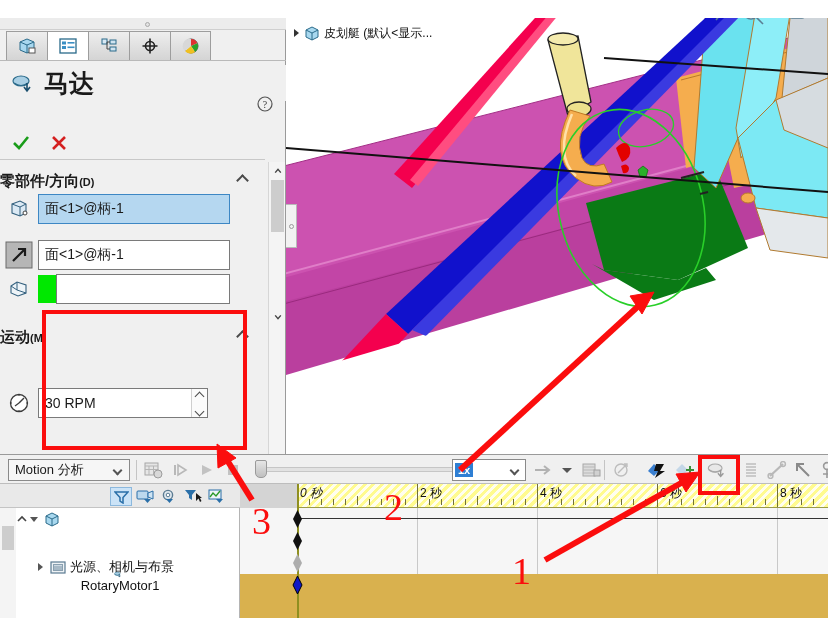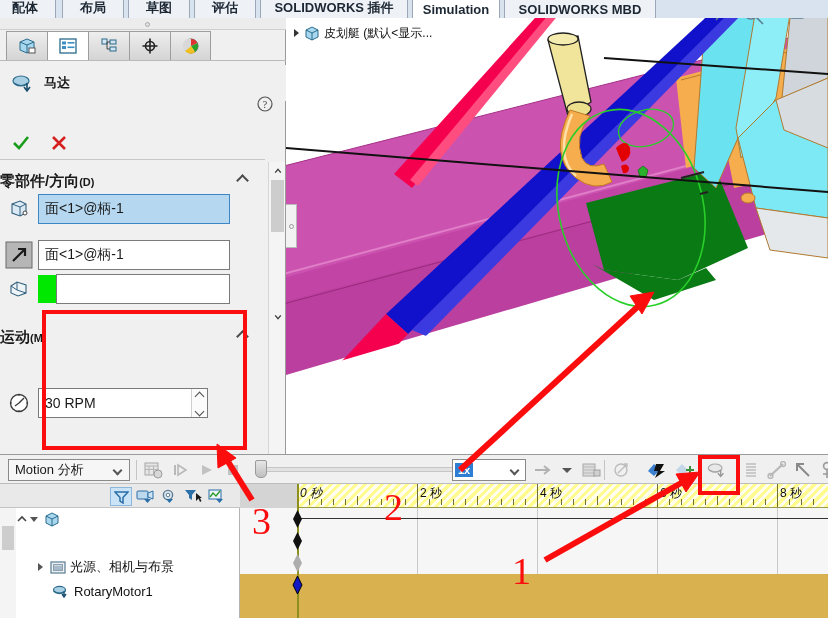--- a/index.html
+++ b/index.html
@@ -56,21 +56,21 @@
     position: absolute; left: 0; top: 42px; width: 286px;
     height: 1px; background: #b9b9b9;
   }
 
   .pm-title {
     position: absolute; left: 0; top: 47px; width: 286px; height: 36px;
     background: #f0f0f0; display: flex; align-items: center;
   }
   .pm-title .t-icon { margin-left: 10px; width: 26px; height: 22px; }
   .pm-title .t-text {
-    margin-left: 8px; font-size: 13px; font-weight: bold; color: #1a1a1a;
+    margin-left: 8px; font-size: 25px; font-weight: bold; color: #1a1a1a;
   }
   .pm-help {
     position: absolute; right: 12px; top: 78px;
     width: 16px; height: 16px;
   }
   .pm-okcancel {
     position: absolute; left: 0; top: 112px; width: 286px; height: 26px;
     display: flex; align-items: center;
   }
   .pm-okcancel .ok { margin-left: 12px; }
@@ -330,43 +330,20 @@
   .anno-svg {
     position: absolute; left: 0; top: 0; width: 828px; height: 618px;
     z-index: 29; pointer-events: none;
   }
 </style>
 </head>
 <body>
 
 <div id="app">
 
-  <div class="ribbon-tabs">
-    <div class="ribbon-tab" style="left:-6px;width:62px;">
-      <span>配体</span>
-    </div>
-    <div class="ribbon-tab" style="left:62px;width:62px;">
-      <span>布局</span>
-    </div>
-    <div class="ribbon-tab" style="left:128px;width:62px;">
-      <span>草图</span>
-    </div>
-    <div class="ribbon-tab" style="left:194px;width:62px;">
-      <span>评估</span>
-    </div>
-    <div class="ribbon-tab" style="left:260px;width:148px;">
-      <span>SOLIDWORKS 插件</span>
-    </div>
-    <div class="ribbon-tab sel" style="left:412px;width:88px;">
-      <span>Simulation</span>
-    </div>
-    <div class="ribbon-tab" style="left:504px;width:152px;">
-      <span>SOLIDWORKS MBD</span>
-    </div>
-  </div>
 
   <div class="left-panel">
 
     <div class="pm-splitter">
       <div class="grip"></div>
     </div>
 
     <div class="pm-tabbar">
       <div class="pm-tab">
         <svg width="22" height="20" viewBox="0 0 22 20">
@@ -771,21 +748,21 @@
         <span style="width:38px;"></span>
         <span class="tri-r" style="margin-right:7px;"></span>
         <svg width="16" height="15" viewBox="0 0 16 15" style="margin-right:4px;">
           <rect x="1" y="2" width="14" height="11" fill="#eef2f5" stroke="#5b7b92" stroke-width="1.2"></rect>
           <rect x="3.5" y="4.5" width="9" height="6" fill="#cdd9e2" stroke="#8aa0b0"></rect>
           <path d="M4 7 L12 7 M4 9 L12 9" stroke="#7b93a5" stroke-width=".9"></path>
         </svg>
         <span>光源、相机与布景</span>
       </div>
 
-      <div class="tree-row" style="top:72px;">
+      <div class="tree-row" style="top:63px;flex-direction:column;">
         <span style="width:52px;"></span>
         <svg width="18" height="15" viewBox="0 0 18 15" style="margin-right:4px;">
           <ellipse cx="7.5" cy="6" rx="6" ry="3.6" fill="#a9cfe4" stroke="#2a6a8a" stroke-width="1.1"></ellipse>
           <path d="M1.8 7 q5.5 4 11.4 0" fill="none" stroke="#2a6a8a" stroke-width="1.1"></path>
           <path d="M12 7.5 L12 12 M10 10 L12 13 L14 10" fill="none" stroke="#1a4f6e" stroke-width="1.4"></path>
         </svg>
         <span>RotaryMotor1</span>
       </div>
     </div>
 

